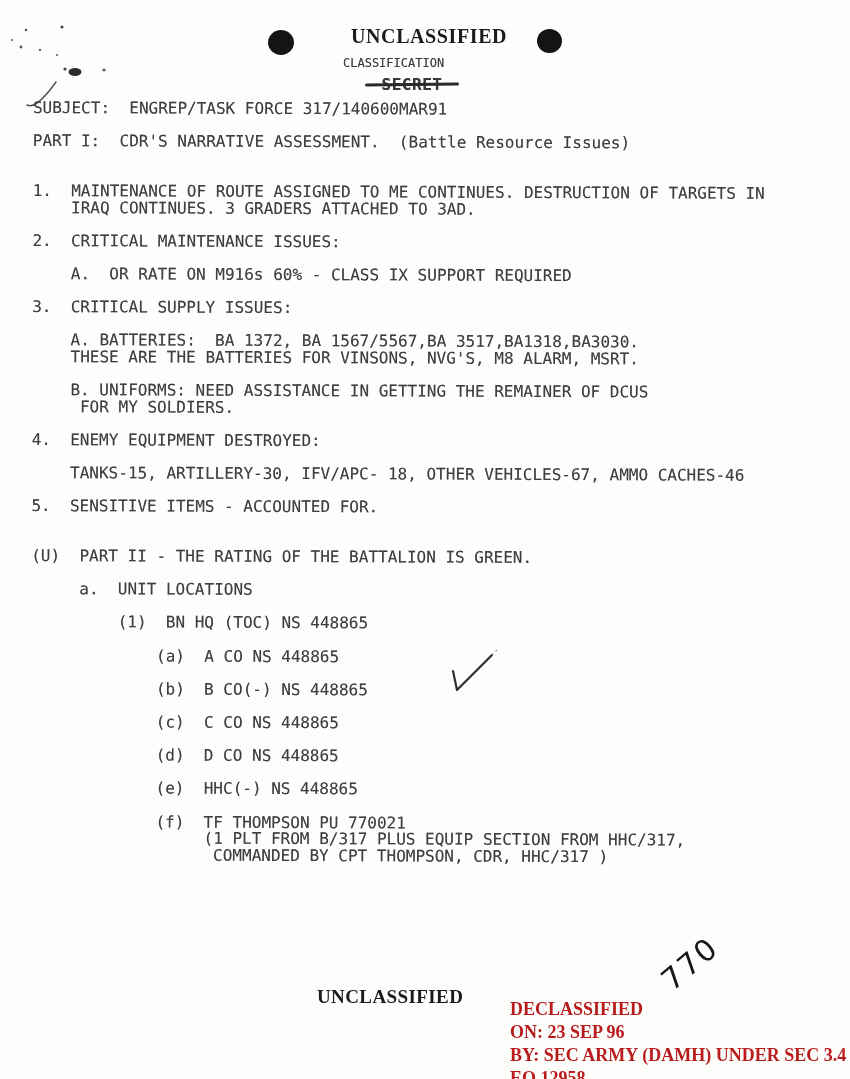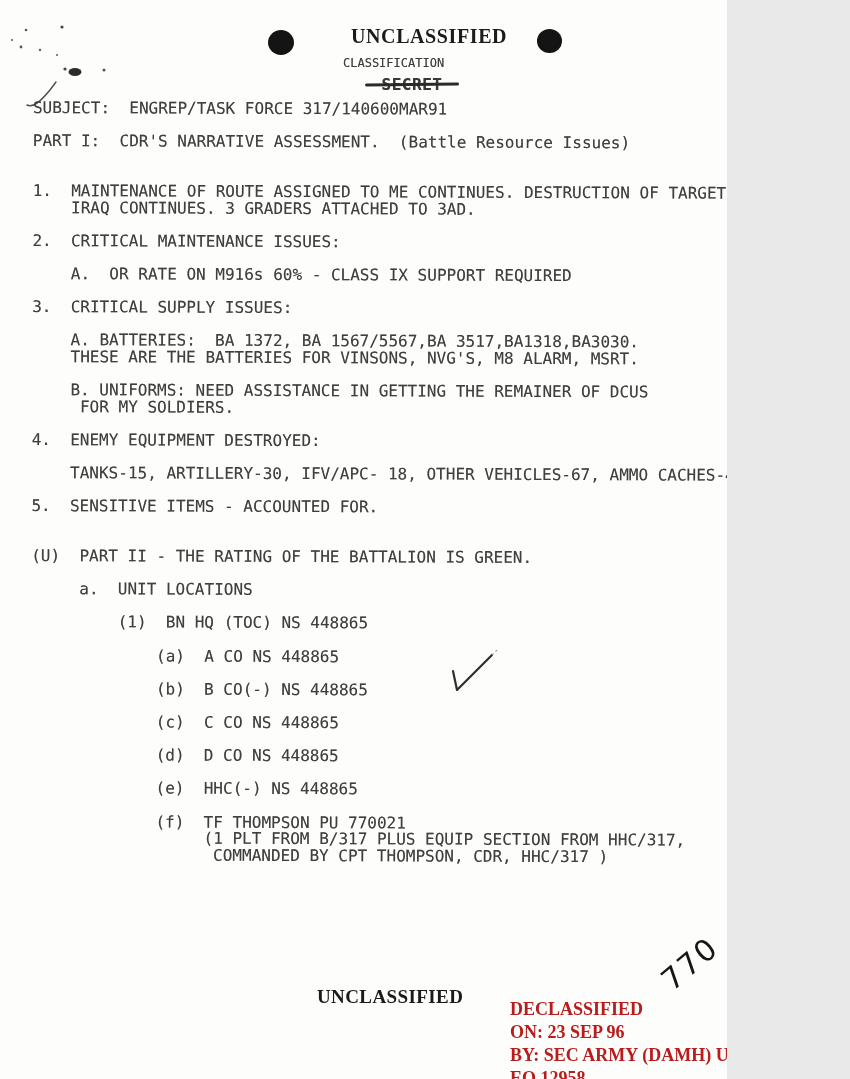--- a/index.html
+++ b/index.html
@@ -1,17 +1,17 @@
 <!DOCTYPE html>
 <html><head>
 <meta charset="utf-8">
 <style>
   html, body { margin:0; padding:0; background:#e9e9e9; }
   .page {
-    position:relative; width:727px; height:1079px;
+    position:relative; width:850px; height:1079px;
     background:#fdfdfc; overflow:hidden;
     font-family:"DejaVu Sans Mono", monospace;
   }
   
   .hole-dot {
     position:absolute; background:#141414; border-radius:50%;
   }
   .hole-dot.left  { left:268px; top:30px; width:26px; height:25px; }
   .hole-dot.right { left:537px; top:29px; width:25px; height:24px; }
   .hdr-unclass {

